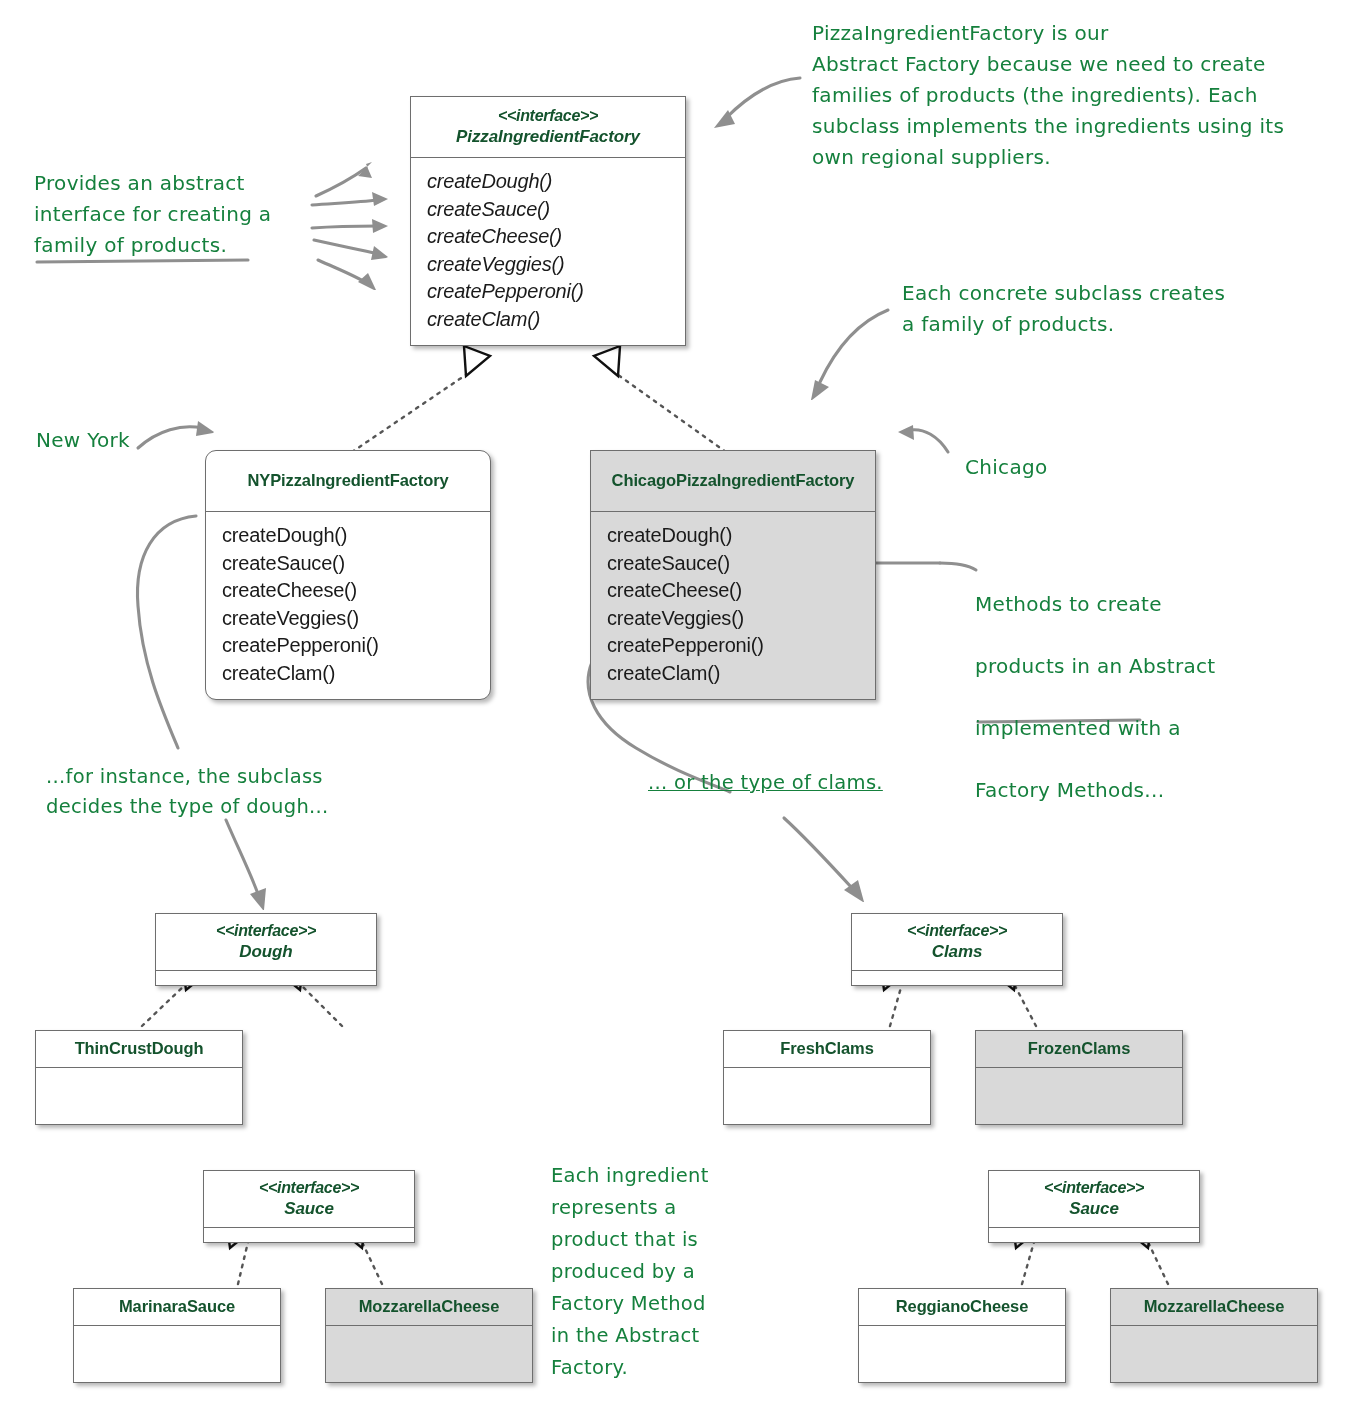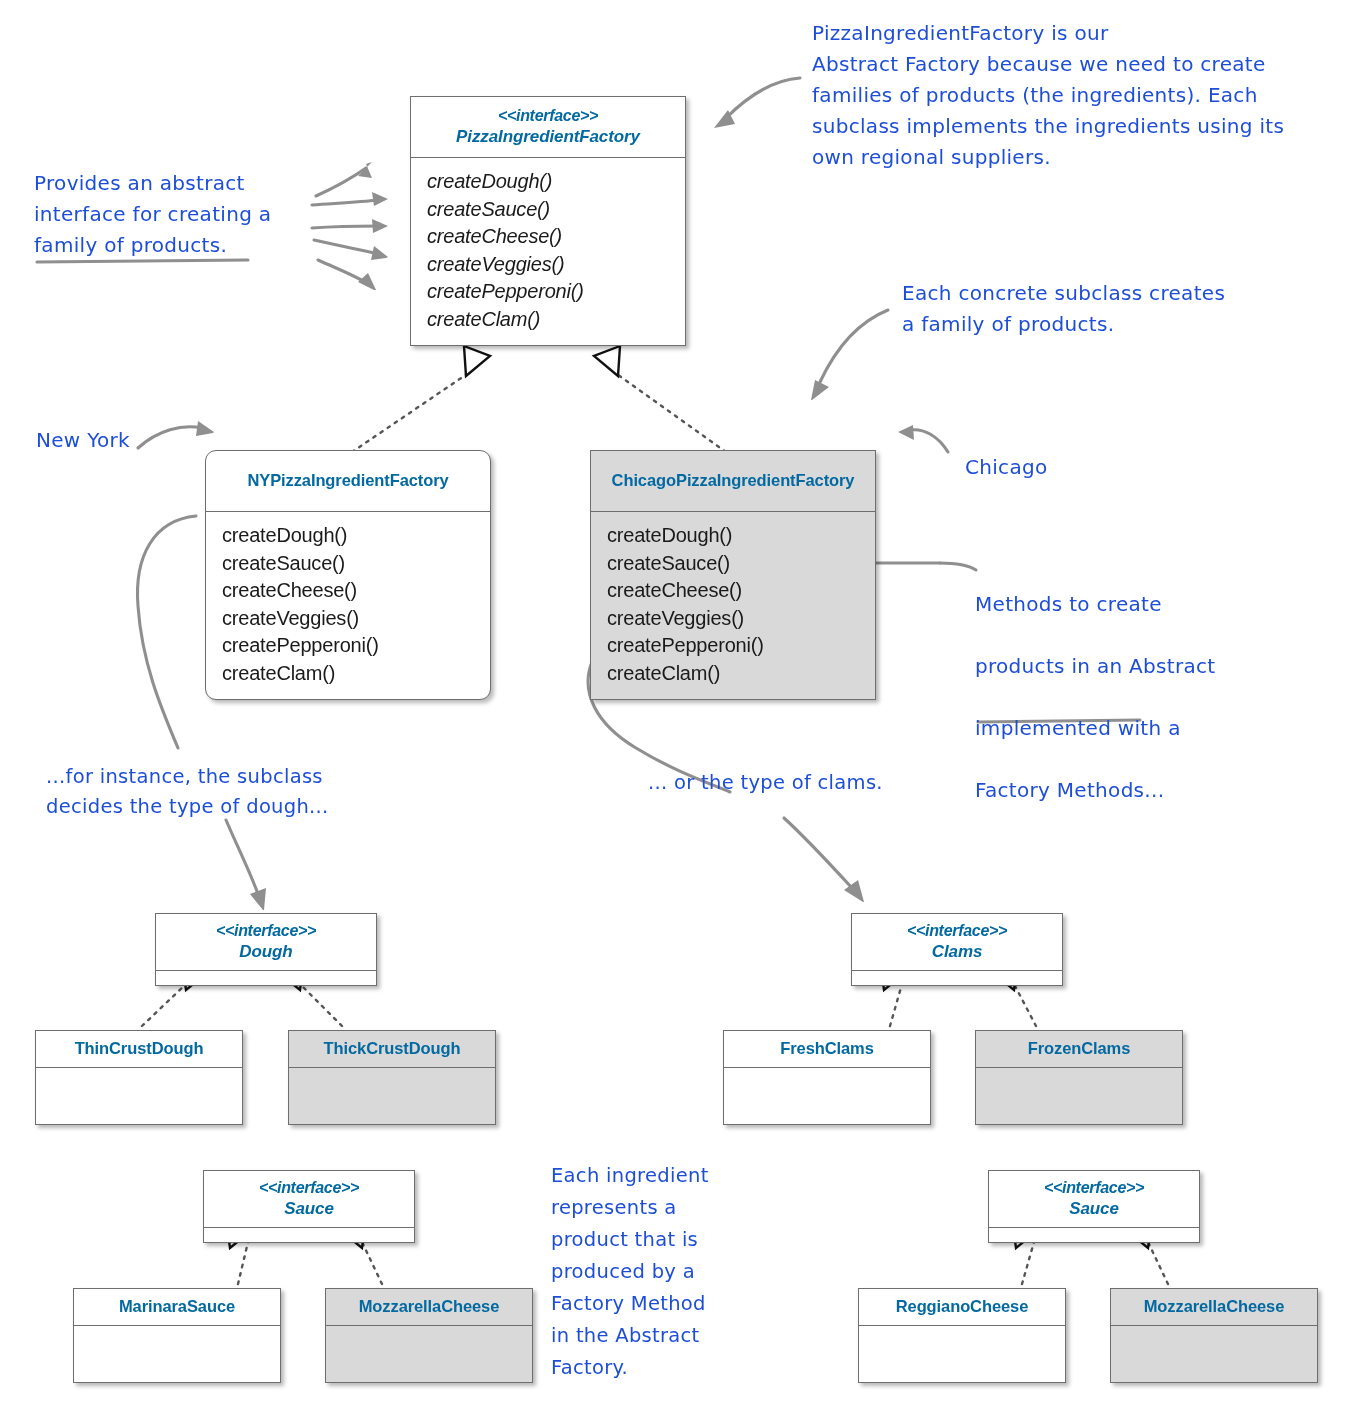--- a/index.html
+++ b/index.html
@@ -44,21 +44,21 @@
 
   .uml-title {
     box-sizing: border-box;
     width: 100%;
     text-align: center;
     padding: 7px 6px 8px 6px;
     font-weight: bold;
     font-size: 16.5px;
     line-height: 1.25;
     letter-spacing: -0.1px;
-    color: #0369a1;
+    color: #14532d;
   }
   .uml-title .stereo {
     display: block;
     font-style: italic;
     font-weight: bold;
     font-size: 16px;
     letter-spacing: -0.3px;
   }
   .uml-title .iname {
     display: block;
@@ -85,21 +85,21 @@
   .uml-body-empty { height: 56px; }
 
   
   .title-pad-tall { min-height: 60px; display:flex; align-items:center; justify-content:center; }
   .title-pad-short { min-height: 36px; display:flex; align-items:center; justify-content:center; }
 
   
   .note {
     position: absolute;
     font-family: "DejaVu Sans", sans-serif;
-    color: #1d4ed8;
+    color: #15803d;
     font-size: 19.5px;
     line-height: 30px;
     letter-spacing: 0.3px;
     z-index: 8;
     white-space: pre-line;
   }
   .note.lg { font-size: 20px; line-height: 31px; }
   .note.clip-top { overflow: hidden; }
 </style>
 </head>
@@ -278,27 +278,20 @@
   </div>
 
   <div class="uml-box" style="left:35px; top:1030px; width:208px;">
     <div class="uml-title title-pad-short">
       <span>ThinCrustDough</span>
     </div>
     <div class="uml-divider"></div>
     <div class="uml-body-empty"></div>
   </div>
 
-  <div class="uml-box gray" style="left:288px; top:1030px; width:208px;">
-    <div class="uml-title title-pad-short">
-      <span>ThickCrustDough</span>
-    </div>
-    <div class="uml-divider"></div>
-    <div class="uml-body-empty"></div>
-  </div>
 
   <div class="uml-box" style="left:851px; top:913px; width:212px;">
     <div class="uml-title">
       <span class="stereo">&lt;&lt;interface&gt;&gt;</span>
       <span class="iname">Clams</span>
     </div>
     <div class="uml-divider"></div>
     <div style="height:14px"></div>
   </div>
 
@@ -388,21 +381,21 @@
   <div class="note lg" style="left:975px; top:558px; width:340px;">
     <div>Methods to create</div>
     <div>products in an Abstract</div>
     <div>implemented with a</div>
     <div>Factory Methods...</div>
   </div>
 
   <div class="note" style="left:46px; top:762px; width:400px;">...for instance, the subclass
 decides the type of dough...</div>
 
-  <div class="note" style="left:648px; top:768px; width:320px;">... or the type of clams.</div>
+  <div class="note" style="left:648px; top:768px; width:320px;text-decoration:underline;">... or the type of clams.</div>
 
   <div class="note" style="left:551px; top:1160px; width:210px; line-height:32px;">Each ingredient
 represents a
 product that is
 produced by a
 Factory Method
 in the Abstract
 Factory.</div>
 
 </div>

